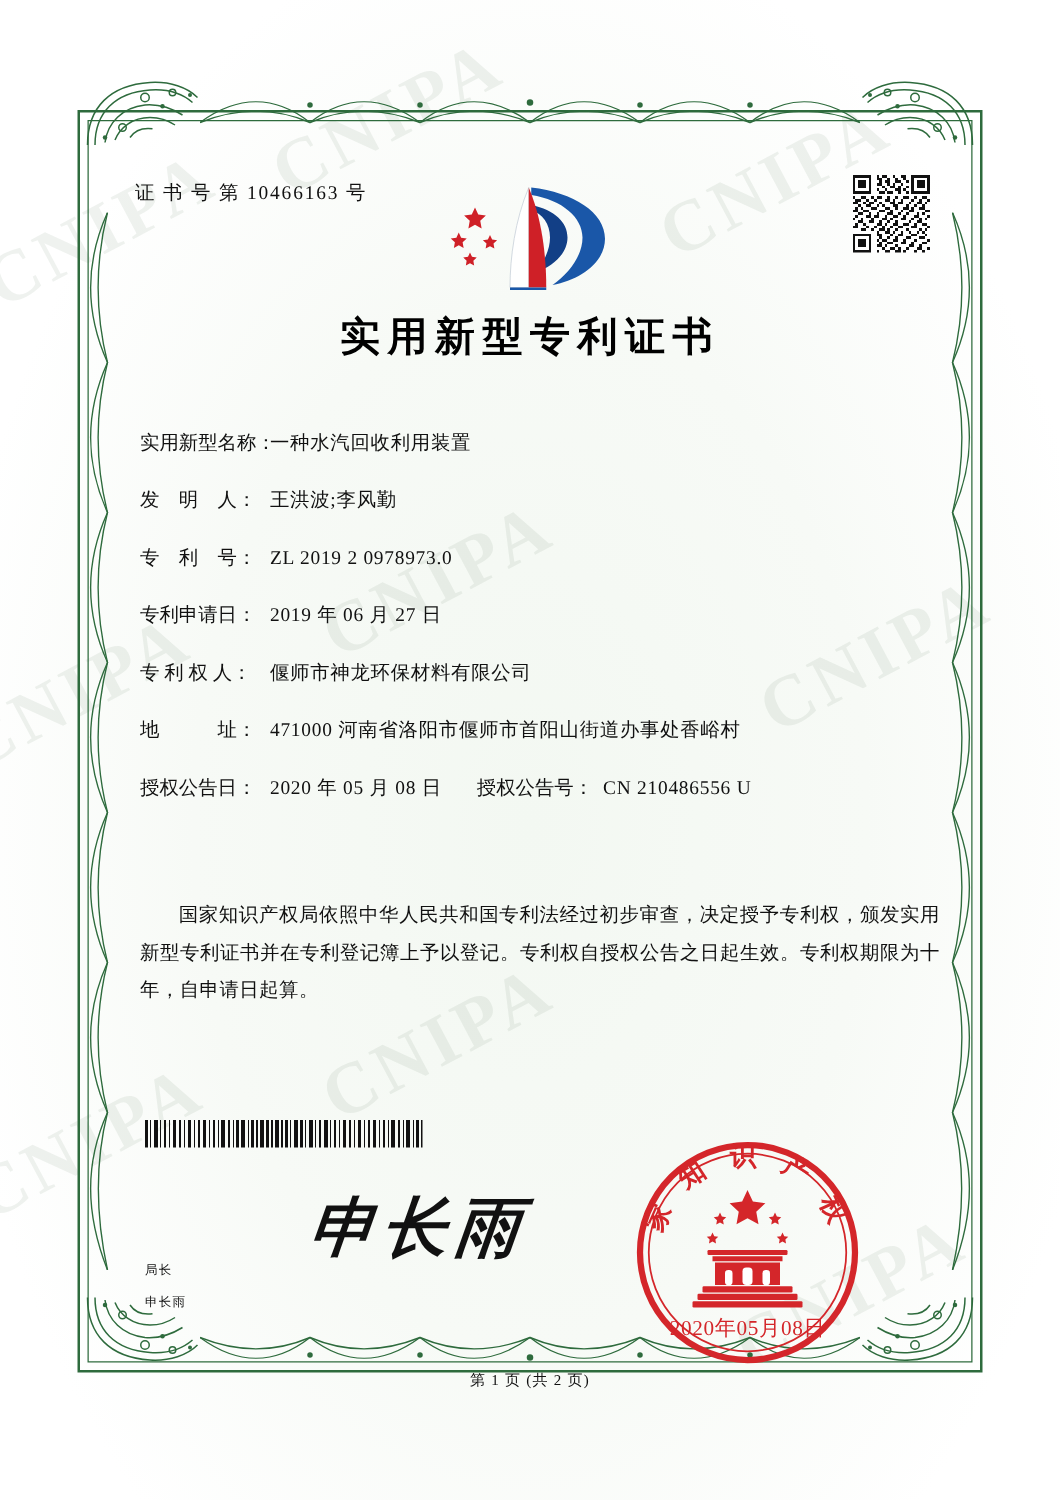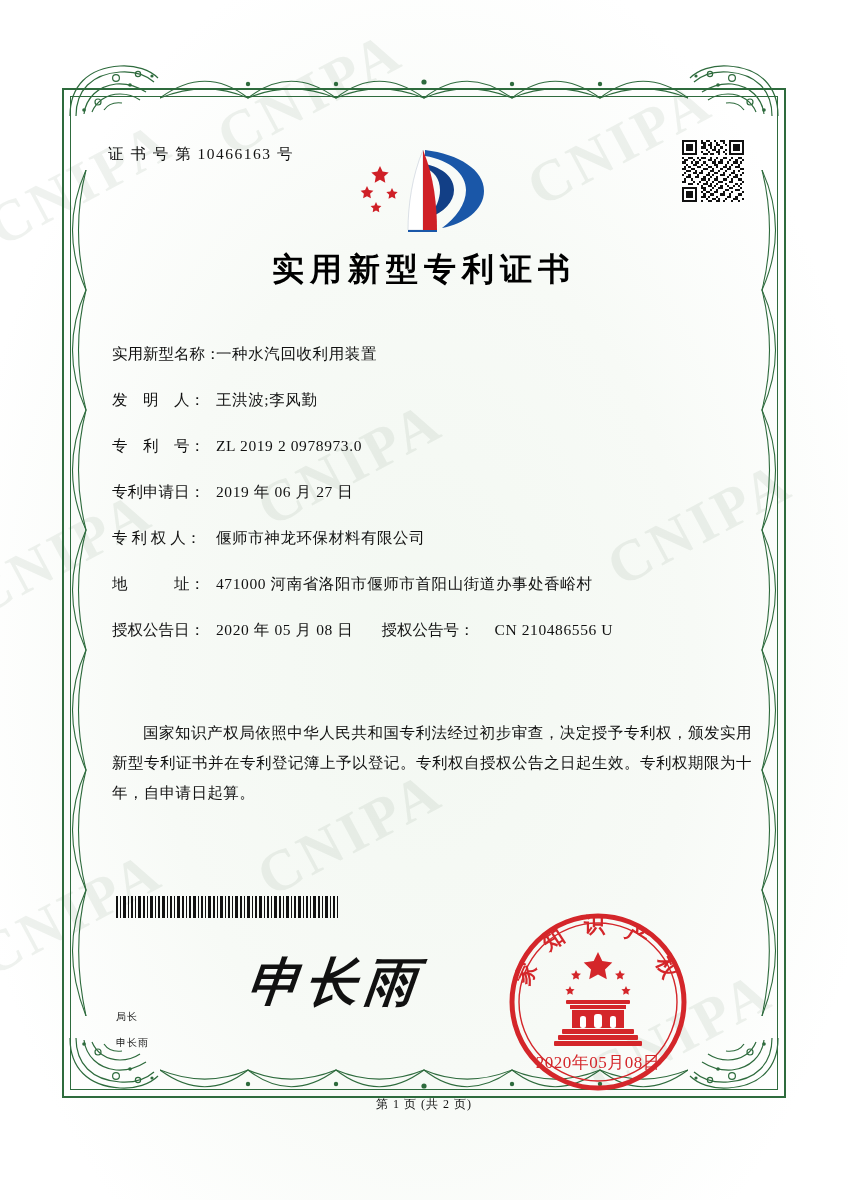--- a/index.html
+++ b/index.html
@@ -634,21 +634,21 @@
         <div class="f-value">偃师市神龙环保材料有限公司</div>
       </div>
       <div class="field-row">
         <div class="f-label">地　　　址：</div>
         <div class="f-value">471000 河南省洛阳市偃师市首阳山街道办事处香峪村</div>
       </div>
       <div class="field-row">
         <div class="f-label">授权公告日：</div>
         <div class="f-value" style="flex:0 0 auto;">2020 年 05 月 08 日</div>
         <div class="f-label" style="flex:0 0 auto; width:auto; margin-left:28px;">授权公告号：</div>
-        <div class="f-value" style="flex:0 0 auto; margin-left:20px;">CN 210486556 U</div>
+        <div class="f-value" style="flex:0 0 auto; margin-left:8px;">CN 210486556 U</div>
       </div>
     </div>
 
     <div class="paras">
       <p>国家知识产权局依照中华人民共和国专利法经过初步审查，决定授予专利权，颁发实用新型专利证书并在专利登记簿上予以登记。专利权自授权公告之日起生效。专利权期限为十年，自申请日起算。</p>
     </div>
 
     <div class="barcode">
       <svg viewBox="0 0 222 22" preserveAspectRatio="none" shape-rendering="crispEdges">
         <rect width="222" height="22" fill="transparent"></rect>

